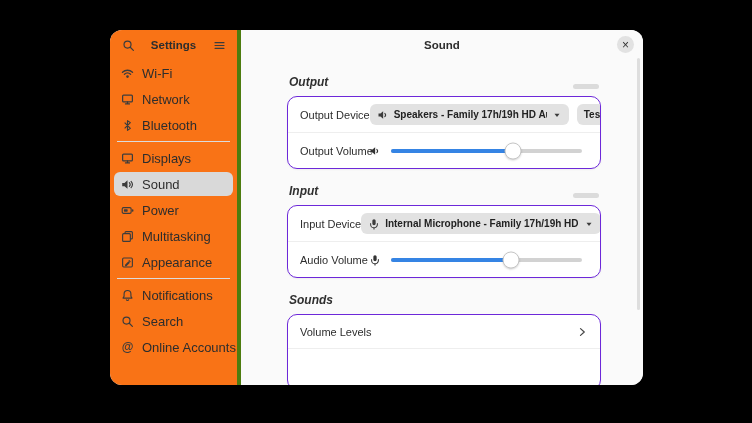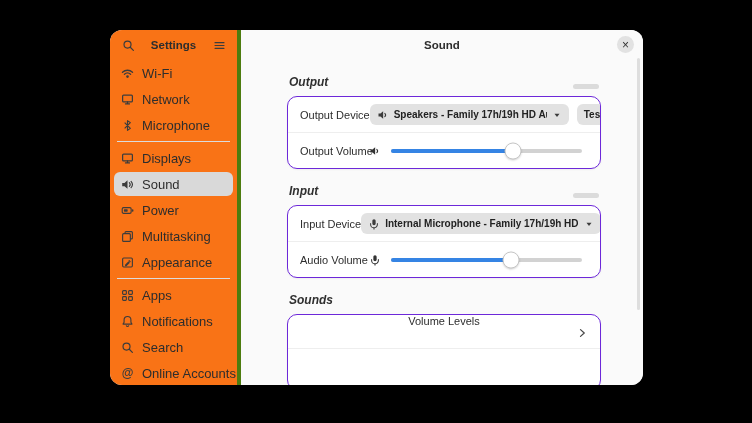--- a/index.html
+++ b/index.html
@@ -47,21 +47,21 @@
   .controls{margin-left:auto;display:flex;align-items:center;}
   .dropdown{display:flex;align-items:center;gap:5px;height:21px;background:#e2e2e2;border:none;border-radius:6px;padding:0 7px;font-family:inherit;font-size:10px;font-weight:bold;color:#222;}
   .dd-output{width:199px;}
   .dd-input{width:240px;}
   .dd-text{white-space:nowrap;overflow:hidden;flex:1;text-align:left;}
   .btn-test{height:21px;background:#e2e2e2;border:none;border-radius:6px;padding:0 7px;margin-left:8px;font-family:inherit;font-size:10px;font-weight:bold;color:#222;white-space:nowrap;}
   .vol-icon{width:13px;margin-right:10px;color:#333;}
   .slider{flex:1;height:4px;background:#d2d2d2;border-radius:2px;position:relative;}
   .slider-fill{position:absolute;left:0;top:0;bottom:0;border-radius:2px;}
   .slider-thumb{position:absolute;top:50%;transform:translate(-50%,-50%);width:15px;height:15px;background:#fff;border:1px solid #c6c6c6;border-radius:50%;box-shadow:0 1px 2px rgba(0,0,0,.18);}
-  .vl-row{height:33px;flex-direction:column;}
+  .vl-row{height:33px;}
   .partial-row{height:40px;}
   .chev-right{margin-left:auto;color:#4a4a4a;}
   .scrollbar{position:absolute;right:3px;top:28px;width:3px;height:252px;background:#dedede;border-radius:2px;}
 </style>
 </head>
 <body>
 
 <div class="window">
 
   <div class="sidebar">
@@ -103,21 +103,21 @@
             </svg>
           </span>
         <span class="nav-label">Network</span>
       </div>
       <div class="nav-item">
         <span class="icon">
             <svg width="13" height="13" viewBox="0 0 16 16">
               <path d="M4.5 4.5l7 7L8 14V2l3.5 2.5l-7 7" fill="none" stroke="currentColor" stroke-width="1.4" stroke-linejoin="round"></path>
             </svg>
           </span>
-        <span class="nav-label">Microphone</span>
+        <span class="nav-label">Bluetooth</span>
       </div>
 
       <div class="nav-sep"></div>
 
       <div class="nav-item">
         <span class="icon">
             <svg width="13" height="13" viewBox="0 0 16 16">
               <rect x="2" y="2.5" width="12" height="8.5" rx="1.2" fill="none" stroke="currentColor" stroke-width="1.5"></rect>
               <path d="M8 11v2.5M5.5 13.5h5" stroke="currentColor" stroke-width="1.5" stroke-linecap="round"></path>
             </svg>
@@ -159,33 +159,20 @@
               <rect x="2" y="2.5" width="12" height="11" rx="1.4" fill="none" stroke="currentColor" stroke-width="1.4"></rect>
               <path d="M5 10.8l4.2-4.2 1.7 1.7-4.2 4.2H5z" fill="currentColor"></path>
               <path d="M10 5.8l1.2 1.2" stroke="currentColor" stroke-width="1.4" stroke-linecap="round"></path>
             </svg>
           </span>
         <span class="nav-label">Appearance</span>
       </div>
 
       <div class="nav-sep"></div>
 
-      <div class="nav-item">
-        <span class="icon">
-            <svg width="13" height="13" viewBox="0 0 16 16">
-              <g fill="none" stroke="currentColor" stroke-width="1.4">
-                <rect x="2" y="2" width="4.6" height="4.6" rx="1"></rect>
-                <rect x="9.4" y="2" width="4.6" height="4.6" rx="1"></rect>
-                <rect x="2" y="9.4" width="4.6" height="4.6" rx="1"></rect>
-                <rect x="9.4" y="9.4" width="4.6" height="4.6" rx="1"></rect>
-              </g>
-            </svg>
-          </span>
-        <span class="nav-label">Apps</span>
-      </div>
       <div class="nav-item">
         <span class="icon">
             <svg width="13" height="13" viewBox="0 0 16 16">
               <path d="M8 1.8a4.2 4.2 0 0 1 4.2 4.2v3l1.3 2.2H2.5L3.8 9V6A4.2 4.2 0 0 1 8 1.8z" fill="none" stroke="currentColor" stroke-width="1.4" stroke-linejoin="round"></path>
               <path d="M6.6 13.2a1.5 1.5 0 0 0 2.8 0" fill="none" stroke="currentColor" stroke-width="1.4" stroke-linecap="round"></path>
             </svg>
           </span>
         <span class="nav-label">Notifications</span>
       </div>
       <div class="nav-item">

